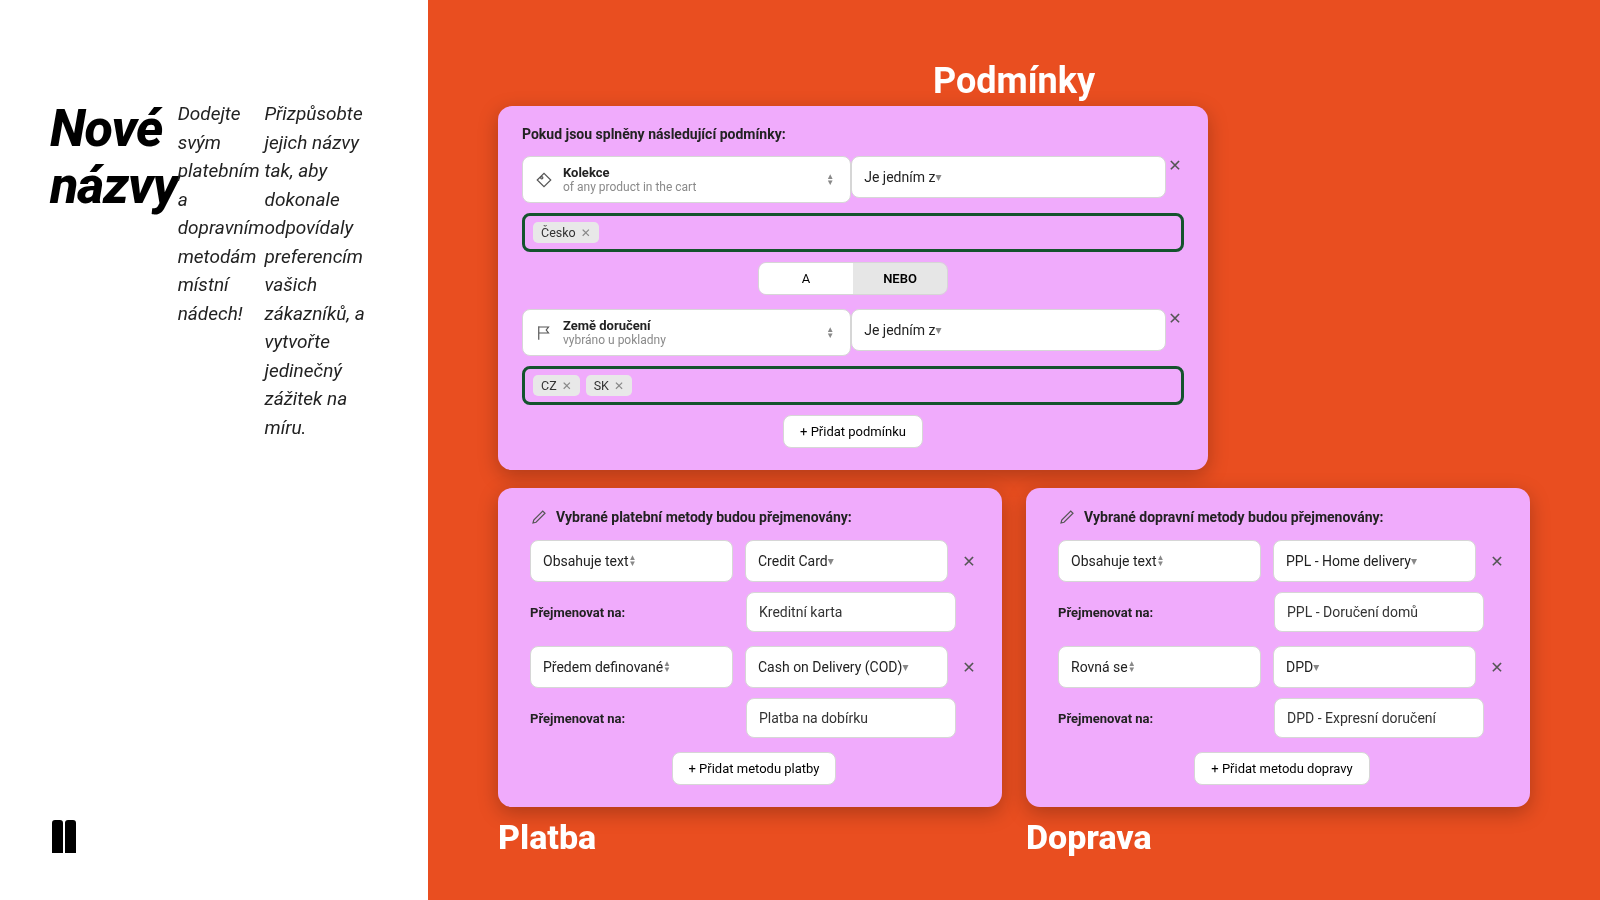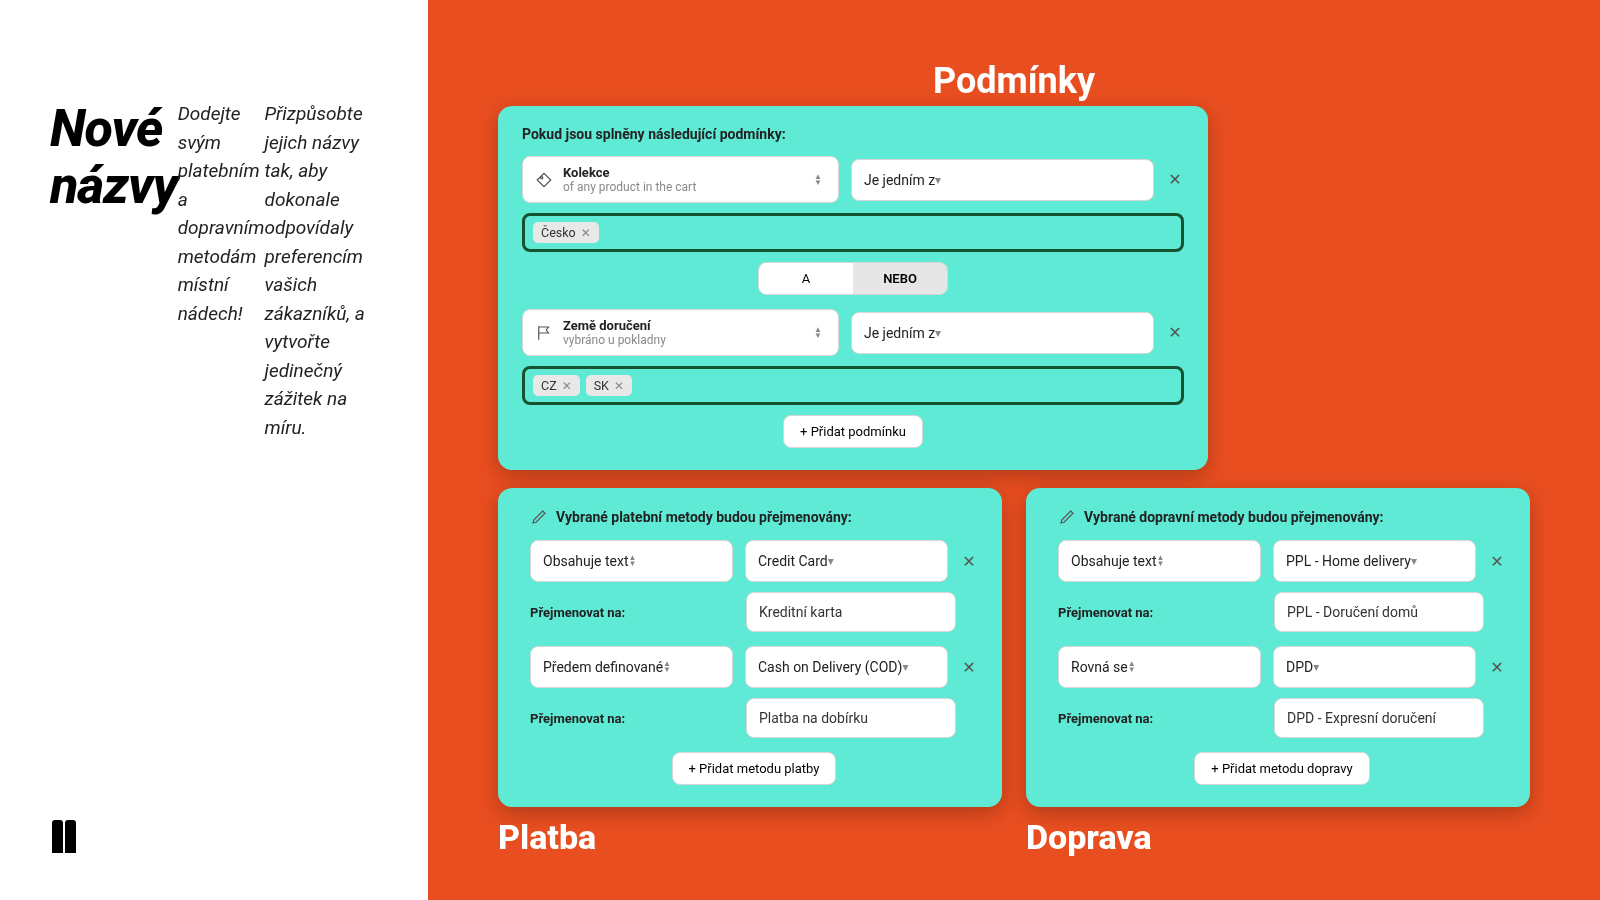--- a/index.html
+++ b/index.html
@@ -3,25 +3,25 @@
 <meta charset="utf-8">
 <style>
 * { margin:0; padding:0; box-sizing:border-box; font-family:-apple-system,BlinkMacSystemFont,'Segoe UI',Roboto,Helvetica,Arial,sans-serif; }
 body { width:1600px; height:900px; display:flex; overflow:hidden; }
 .left-panel { width:428px; height:100%; background:#fff; padding:100px 50px 50px 50px; display:flex; position:relative;font-style:italic; }
 .left-title { font-size:52px; font-weight:800; letter-spacing:-1px; line-height:1.1; margin-bottom:210px; }
 .left-para { font-size:19px; line-height:1.5; color:#222; margin-bottom:24px; }
 .logo { position:absolute; bottom:38px; left:50px; font-size:36px; font-weight:900; letter-spacing:-5px; }
 .right-panel { flex:1; background:#e94e20; height:100%; padding:60px 70px 40px 70px; display:flex; flex-direction:column; gap:18px; }
 .section-heading { color:#fff; font-size:36px; font-weight:700; text-align:center; margin-bottom:4px; }
-.card { background:#5eead4; border-radius:14px; padding:20px 24px 22px; box-shadow:0 6px 20px rgba(0,0,0,0.25); }
+.card { background:#f0abfc; border-radius:14px; padding:20px 24px 22px; box-shadow:0 6px 20px rgba(0,0,0,0.25); }
 .conditions-card { width:710px; align-self:center; }
 .card-label { font-size:14px; font-weight:700; color:#222; margin-bottom:14px; display:flex; align-items:center; gap:8px; }
 .card-label .icon { color:#555; }
-.cond-row { display:flex; align-items:center; gap:12px; margin-bottom:10px; }
+.cond-row { display:flex; align-items:flex-start; margin-bottom:10px; }
 .select-field { flex:1; display:flex; align-items:center; border:1px solid #d6d6d6; border-radius:8px; padding:8px 12px; background:#fff; min-height:42px; position:relative; }
 .select-field.with-icon { gap:10px; }
 .field-icon { width:18px; height:18px; stroke:#555; fill:none; stroke-width:1.6; flex-shrink:0; }
 .sel-text { flex:1; display:flex; flex-direction:column; }
 .sel-title { font-size:13px; font-weight:700; color:#222; }
 .sel-sub { font-size:12px; color:#8a8a8a; }
 .sel-single { font-size:14px; color:#222; }
 .updown { width:12px; color:#888; font-size:8px; display:flex; flex-direction:column; line-height:6px; }
 .chev { color:#888; font-size:12px; }
 .tag-input { border:3px solid #14532d; border-radius:8px; padding:6px 8px; display:flex; gap:6px; min-height:38px; align-items:center; margin-bottom:10px; }

